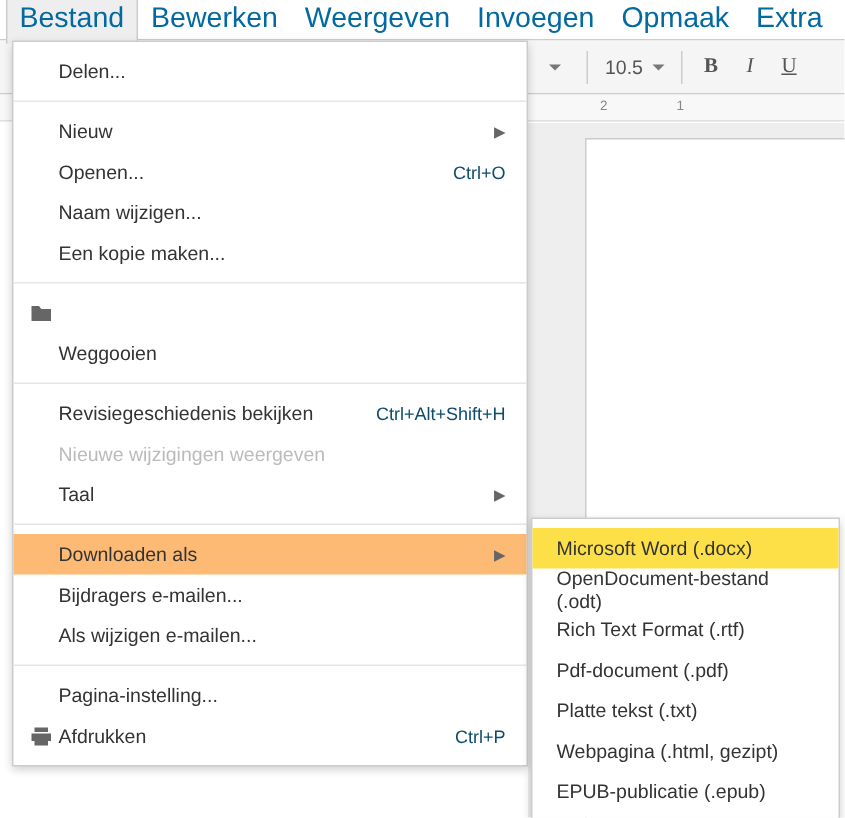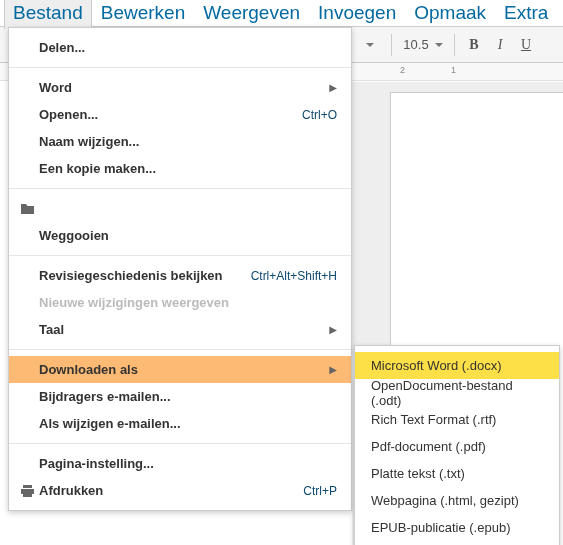--- a/index.html
+++ b/index.html
@@ -99,21 +99,21 @@
   align-items: center;
   height: 27px;
   padding: 0 14px 0 6px;
   cursor: pointer;
   font-size: 13px;
   color: #333;
 }
 .menu-item.highlight { background: #fdba74; }
 .menu-item.disabled { color: #bbb; cursor: default; }
 .menu-icon { width: 24px; display:flex; align-items:center; justify-content:center; color:#666; }
-.menu-label { flex: 1; font-weight: bold; }
+.menu-label { flex: 1; }
 .menu-shortcut { color: #0c4a6e; font-size: 12px; }
 .menu-arrow { color: #666; font-size: 10px; margin-left: 6px; }
 .menu-sep { height:1px; background:#e5e5e5; margin:6px 0; }
 
 .submenu {
   position: absolute;
   top: 345px;
   left: 354px;
   width: 206px;
   background: #fff;
@@ -175,21 +175,21 @@
 </div>
 
 <div class="menu">
   <div class="menu-item">
     <span class="menu-icon"></span>
     <span class="menu-label">Delen...</span>
   </div>
   <div class="menu-sep"></div>
   <div class="menu-item">
     <span class="menu-icon"></span>
-    <span class="menu-label">Word</span>
+    <span class="menu-label">Nieuw</span>
     <span class="menu-arrow">▶</span>
   </div>
   <div class="menu-item">
     <span class="menu-icon"></span>
     <span class="menu-label">Openen...</span>
     <span class="menu-shortcut">Ctrl+O</span>
   </div>
   <div class="menu-item">
     <span class="menu-icon"></span>
     <span class="menu-label">Naam wijzigen...</span>

